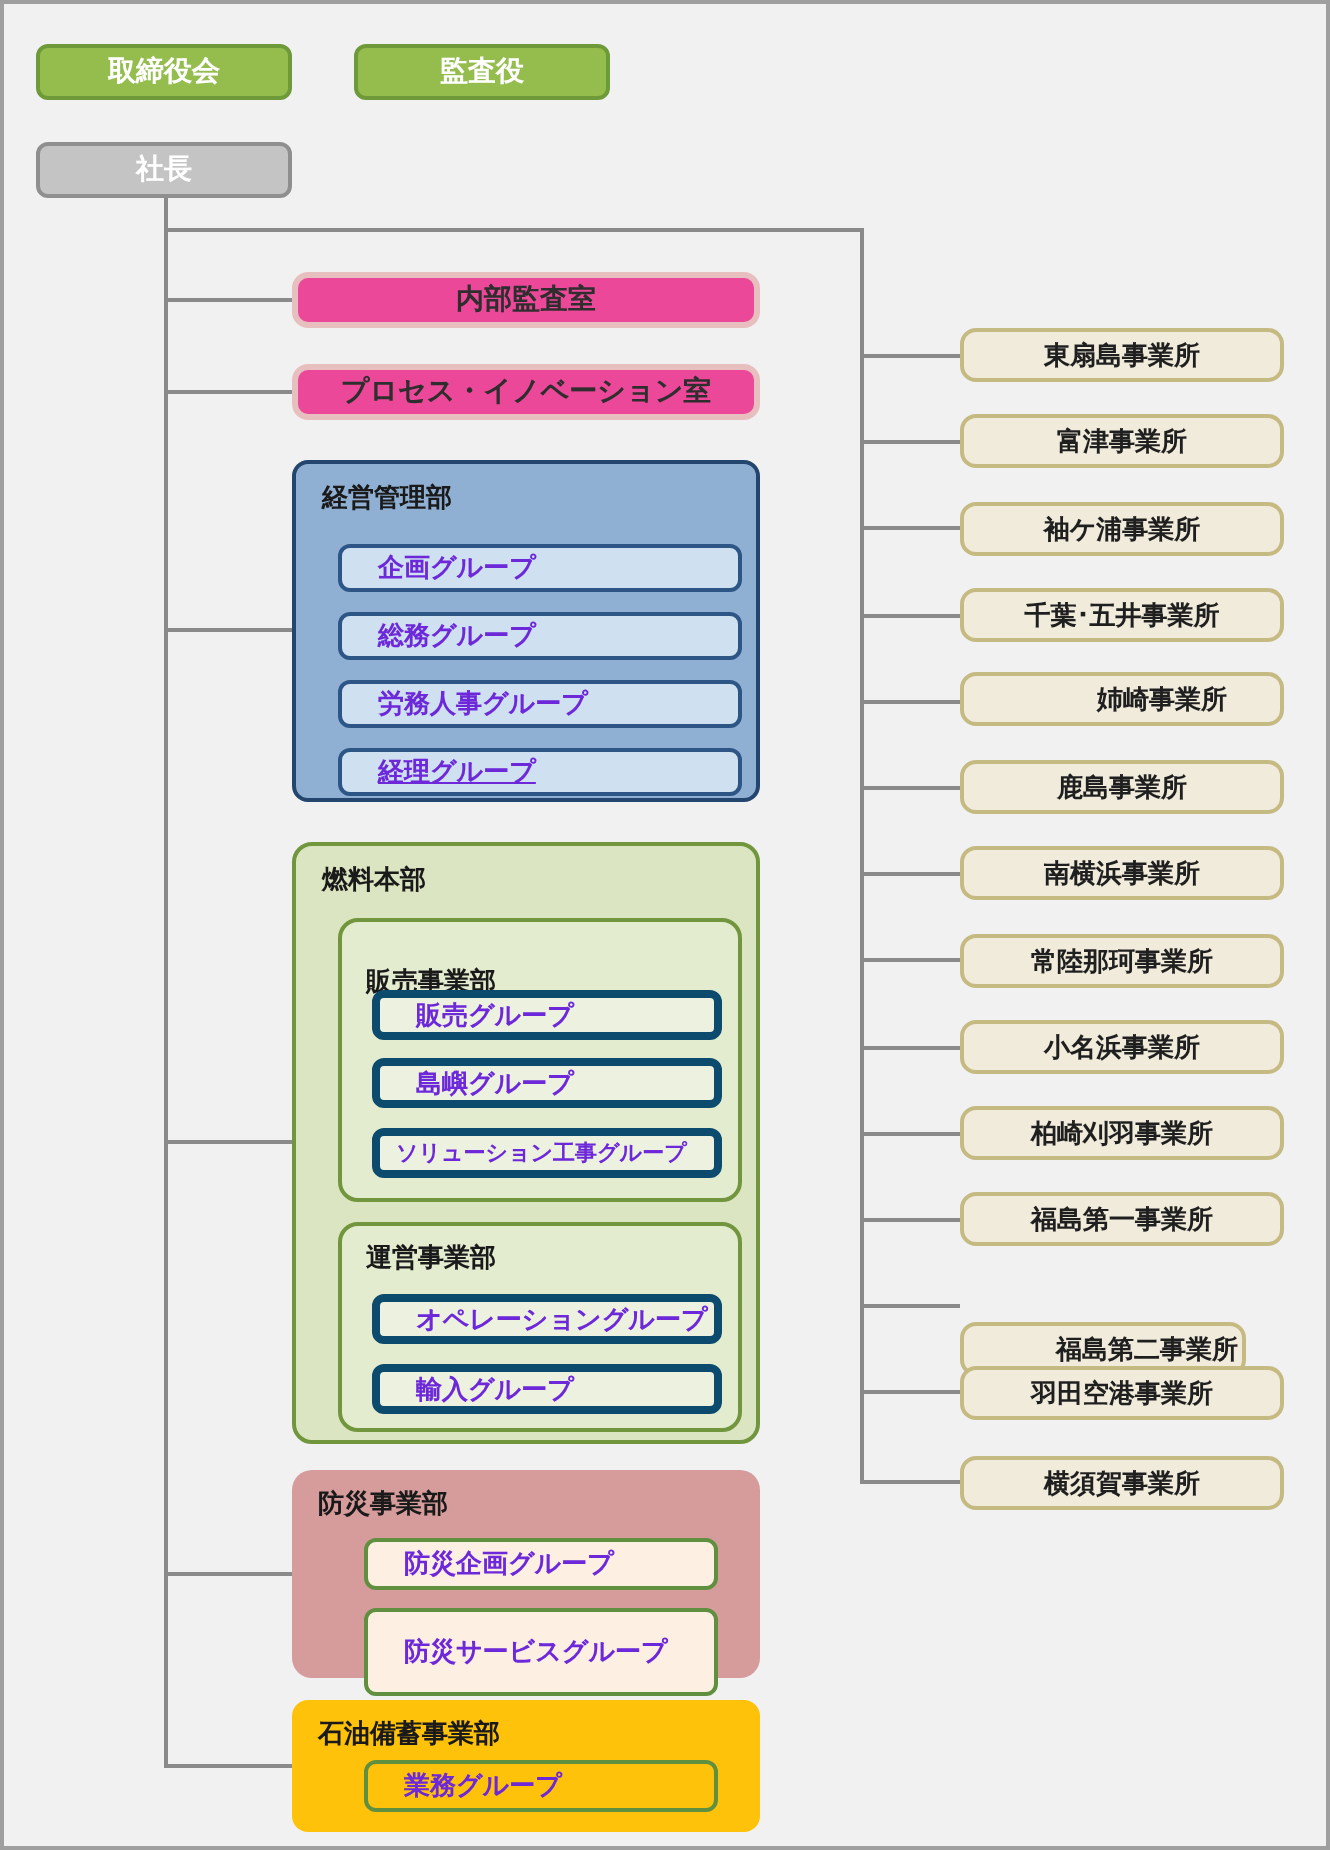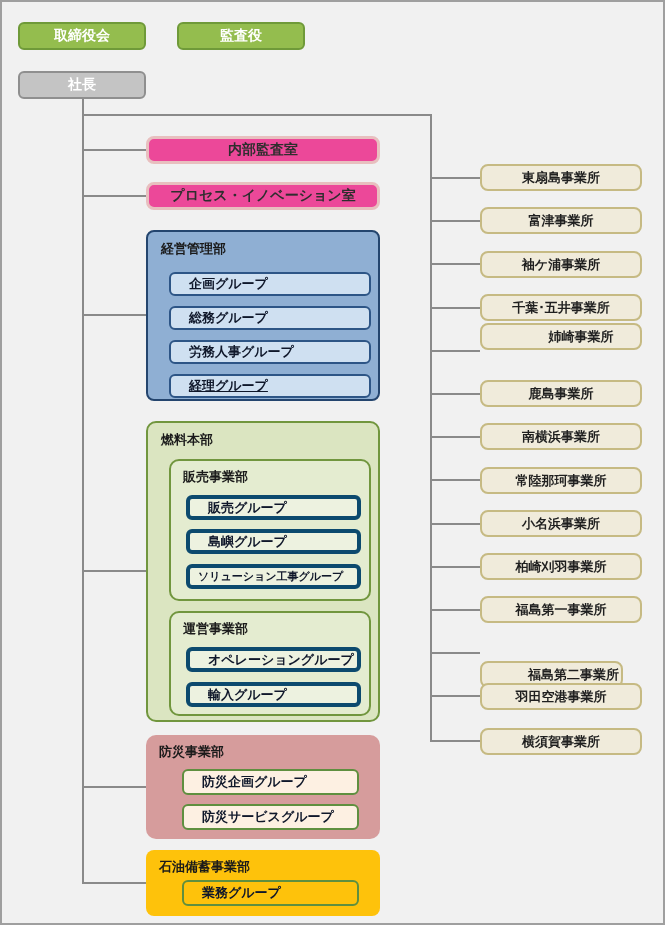--- a/index.html
+++ b/index.html
@@ -38,21 +38,21 @@
   .inner-cream     { background:#fdf0e2; border:2px solid #5f8f3f; border-radius:6px; }
   .container-amber { background:#fec20b; border-radius:8px; }
   .inner-amber     { background:#fec20b; border:2px solid #5f8f3f; border-radius:6px; }
   .site-box {
     background:#f0ebdb; border:2px solid #c6ba83; border-radius:8px;
     color:#1f1f1f; font-weight:bold; font-size:13px;
   }
   .group-text {
     display:flex; align-items:center;
     padding-left:18px;
-    color:#0f172a; font-weight:bold; font-size:13px;
+    color:#6d28d9; font-weight:bold; font-size:13px;
     white-space:nowrap; overflow:hidden;
   }
   .group-text.small { font-size:11px; padding-left:8px;font-family:Liberation Mono, monospace; }
   .container-label {
     position:absolute; left:13px; top:8px;
     color:#1a1a1a; font-weight:bold; font-size:13px;
     white-space:nowrap;
   }
 </style>
 </head>
@@ -98,49 +98,49 @@
     <div class="abs inner-blue group-text" style="left:21px; top:40px; width:202px; height:24px;">企画グループ</div>
     <div class="abs inner-blue group-text" style="left:21px; top:74px; width:202px; height:24px;">総務グループ</div>
     <div class="abs inner-blue group-text" style="left:21px; top:108px; width:202px; height:24px;">労務人事グループ</div>
     <div class="abs inner-blue group-text" style="left:21px; top:142px; width:202px; height:24px;text-decoration:underline;">経理グループ</div>
   </div>
 
   <div class="abs container-green" style="left:144px; top:419px; width:234px; height:301px;">
     <div class="container-label">燃料本部</div>
 
     <div class="abs sub-green" style="left:21px; top:36px; width:202px; height:142px;">
-      <div class="container-label" style="left:12px; top:7px;text-align:right;">販売事業部</div>
+      <div class="container-label" style="left:12px; top:21px;text-align:right;">販売事業部</div>
       <div class="abs inner-green group-text" style="left:15px; top:34px; width:175px; height:25px;">販売グループ</div>
       <div class="abs inner-green group-text" style="left:15px; top:68px; width:175px; height:25px;">島嶼グループ</div>
       <div class="abs inner-green group-text small" style="left:15px; top:103px; width:175px; height:25px;">ソリューション工事グループ</div>
     </div>
 
     <div class="abs sub-green" style="left:21px; top:188px; width:202px; height:105px;">
       <div class="container-label" style="left:12px; top:7px;">運営事業部</div>
       <div class="abs inner-green group-text" style="left:15px; top:34px; width:175px; height:25px;">オペレーショングループ</div>
       <div class="abs inner-green group-text" style="left:15px; top:69px; width:175px; height:25px;">輸入グループ</div>
     </div>
   </div>
 
   <div class="abs container-rose" style="left:144px; top:733px; width:234px; height:104px;">
     <div class="container-label">防災事業部</div>
     <div class="abs inner-cream group-text" style="left:36px; top:34px; width:177px; height:26px;">防災企画グループ</div>
-    <div class="abs inner-cream group-text" style="left:36px; top:69px; width:177px; height:26px;font-family:Liberation Mono, monospace;">防災サービスグループ</div>
+    <div class="abs inner-cream group-text" style="left:36px; top:69px; width:177px; height:44px;font-family:Liberation Mono, monospace;">防災サービスグループ</div>
   </div>
 
   <div class="abs container-amber" style="left:144px; top:848px; width:234px; height:66px;">
     <div class="container-label">石油備蓄事業部</div>
     <div class="abs inner-amber group-text" style="left:36px; top:30px; width:177px; height:26px;">業務グループ</div>
   </div>
 
   <div class="abs site-box center" style="left:478px; top:162px; width:162px; height:27px;">東扇島事業所</div>
   <div class="abs site-box center" style="left:478px; top:205px; width:162px; height:27px;">富津事業所</div>
   <div class="abs site-box center" style="left:478px; top:249px; width:162px; height:27px;">袖ケ浦事業所</div>
   <div class="abs site-box center" style="left:478px; top:292px; width:162px; height:27px;">千葉･五井事業所</div>
-  <div class="abs site-box center" style="left:478px; top:321px; width:162px; height:27px;padding-left:40px;">姉崎事業所</div>
+  <div class="abs site-box center" style="left:478px; top:334px; width:162px; height:27px;padding-left:40px;">姉崎事業所</div>
   <div class="abs site-box center" style="left:478px; top:378px; width:162px; height:27px;">鹿島事業所</div>
   <div class="abs site-box center" style="left:478px; top:421px; width:162px; height:27px;">南横浜事業所</div>
   <div class="abs site-box center" style="left:478px; top:465px; width:162px; height:27px;">常陸那珂事業所</div>
   <div class="abs site-box center" style="left:478px; top:508px; width:162px; height:27px;">小名浜事業所</div>
   <div class="abs site-box center" style="left:478px; top:551px; width:162px; height:27px;">柏崎刈羽事業所</div>
   <div class="abs site-box center" style="left:478px; top:594px; width:162px; height:27px;">福島第一事業所</div>
   <div class="abs site-box center" style="left:478px; top:659px; width:143px; height:27px;padding-left:44px;">福島第二事業所</div>
   <div class="abs site-box center" style="left:478px; top:681px; width:162px; height:27px;">羽田空港事業所</div>
   <div class="abs site-box center" style="left:478px; top:726px; width:162px; height:27px;font-family:Liberation Mono, monospace;">横須賀事業所</div>
 

